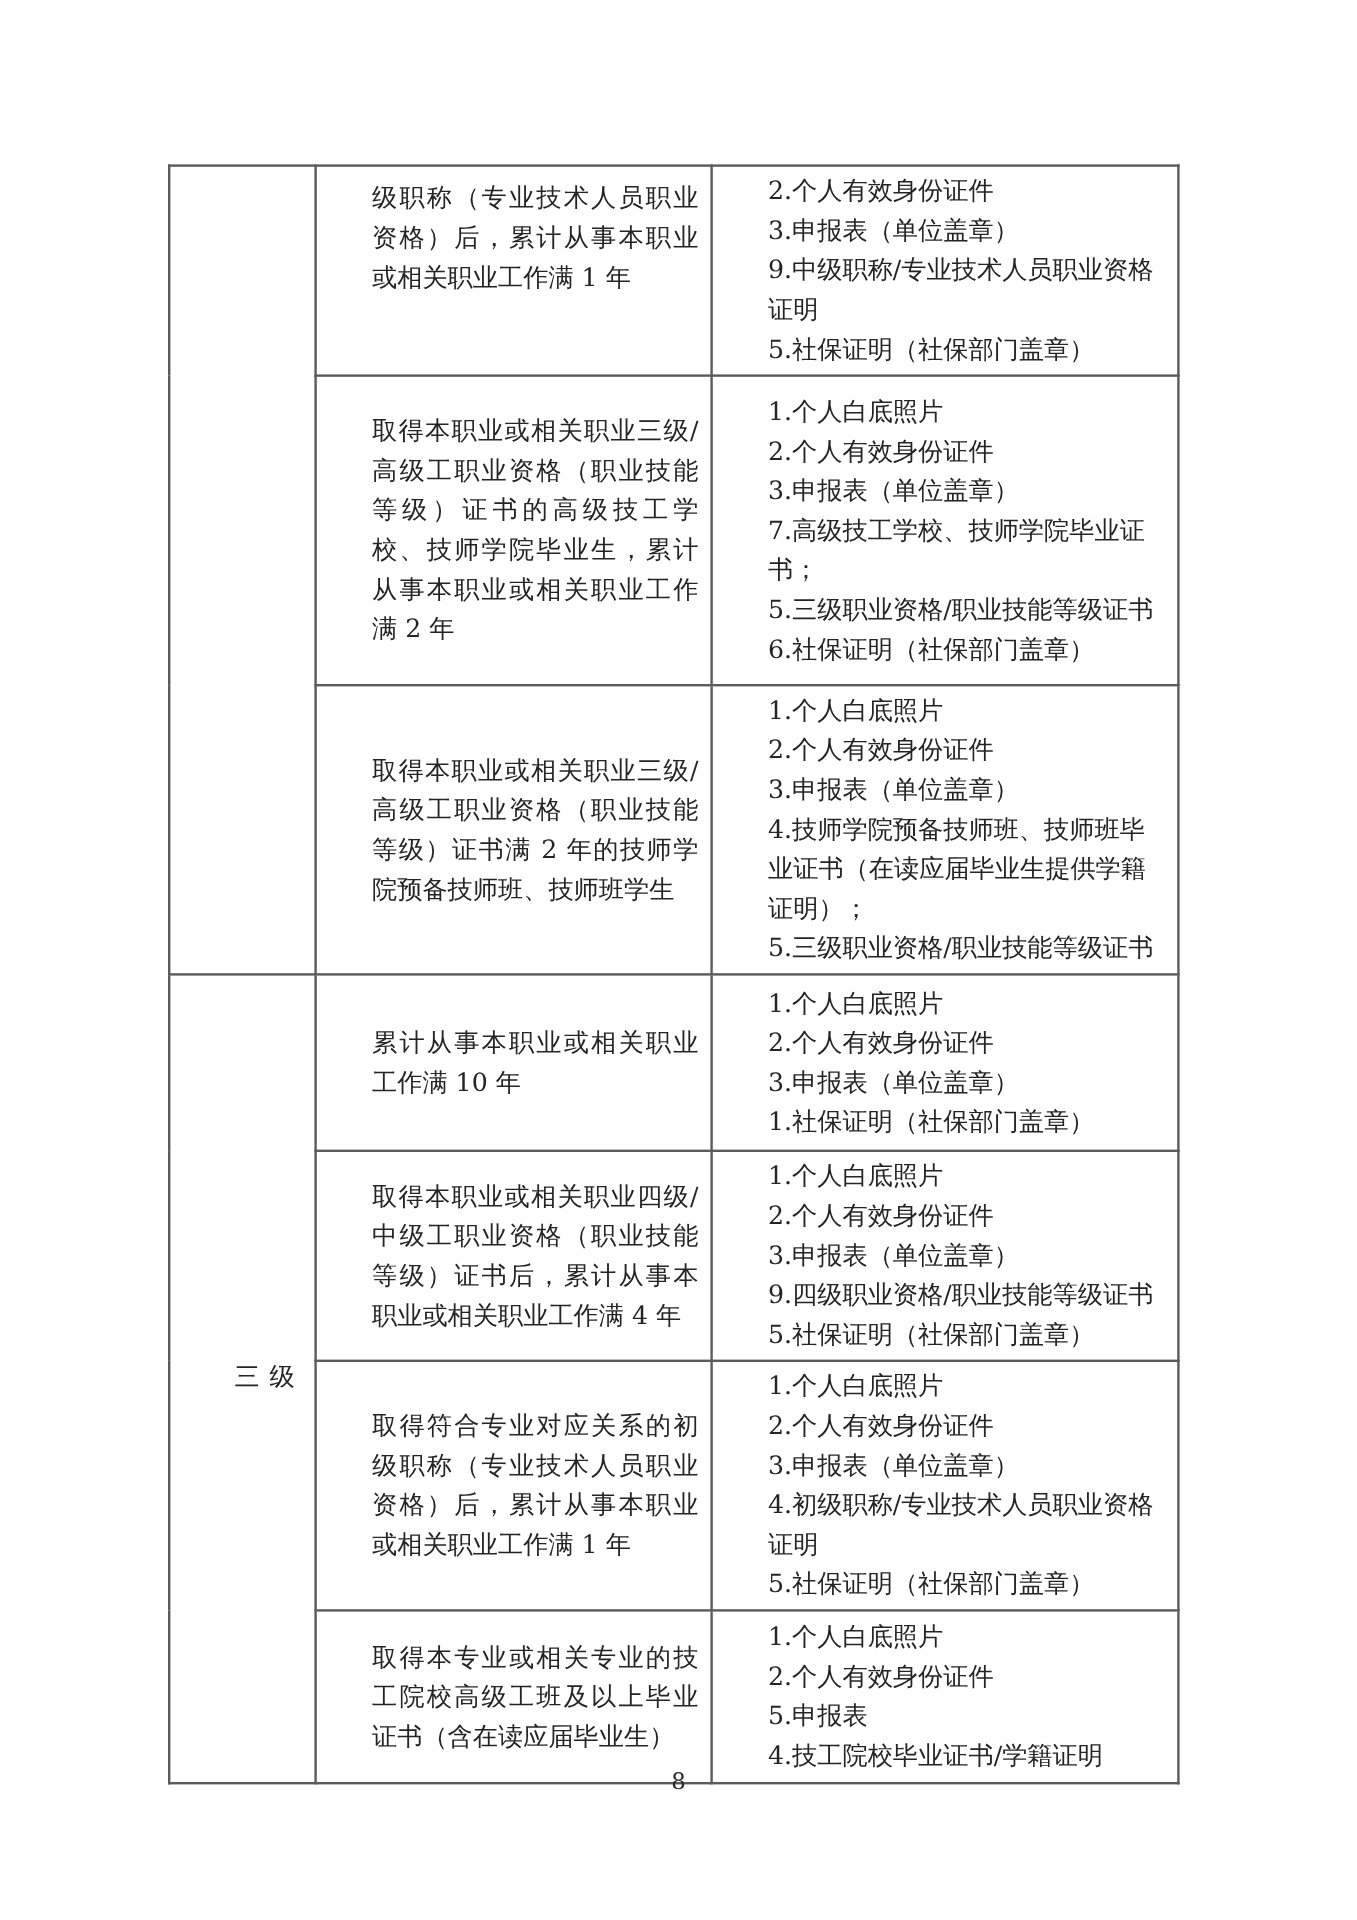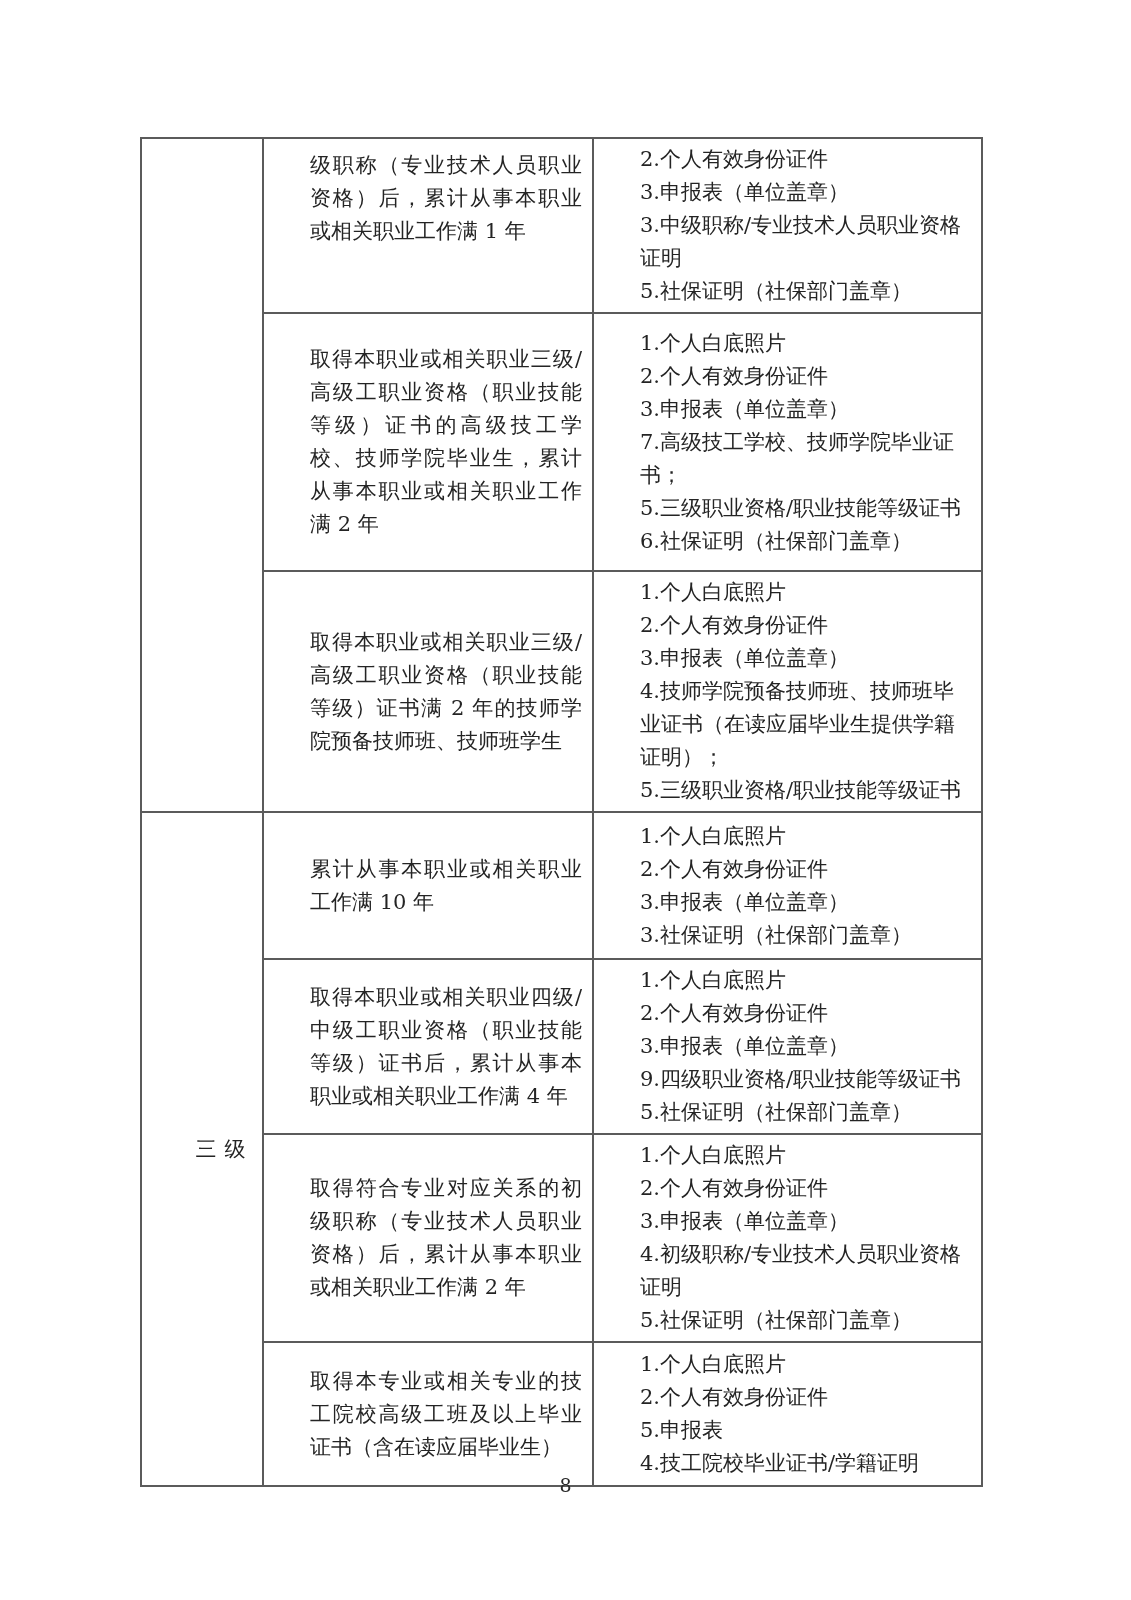--- a/index.html
+++ b/index.html
@@ -31,20 +31,21 @@
     color: #242424;
     word-break: break-all;
     padding-left: 46px;
   }
   td.level-cell {
     text-align: center;
     vertical-align: middle;
     font-size: 22px;
     letter-spacing: 8px;
     padding-left: 8px; 
+    font-family: Liberation Mono, monospace;
   }
   td.cond-cell {
     vertical-align: middle;
     padding: 6px 10px 6px 20px;
     text-align: justify;
   }
   td.cond-cell.top-align {
     vertical-align: top;
     padding-top: 10px;
   }
@@ -78,21 +79,21 @@
       <col style="width:389px">
     </colgroup>
 
     <tbody>
         <tr style="height:173px">
       <td class="level-cell" rowspan="3"></td>
       <td class="cond-cell top-align">级职称（专业技术人员职业资格）后，累计从事本职业或相关职业工作满 1 年</td>
       <td class="mats-cell">
         <div class="mat-line">2.个人有效身份证件</div>
         <div class="mat-line">3.申报表（单位盖章）</div>
-        <div class="mat-line">3.中级职称/专业技术人员职业资格证明</div>
+        <div class="mat-line">9.中级职称/专业技术人员职业资格证明</div>
         <div class="mat-line">5.社保证明（社保部门盖章）</div>
       </td>
     </tr>
 
     <tr style="height:258px">
       <td class="cond-cell">取得本职业或相关职业三级/高级工职业资格（职业技能等级）证书的高级技工学校、技师学院毕业生，累计从事本职业或相关职业工作满 2 年</td>
       <td class="mats-cell">
         <div class="mat-line">1.个人白底照片</div>
         <div class="mat-line">2.个人有效身份证件</div>
         <div class="mat-line">3.申报表（单位盖章）</div>
@@ -113,37 +114,37 @@
       </td>
     </tr>
 
     <tr style="height:147px">
       <td class="level-cell" rowspan="4">三级</td>
       <td class="cond-cell">累计从事本职业或相关职业工作满 10 年</td>
       <td class="mats-cell">
         <div class="mat-line">1.个人白底照片</div>
         <div class="mat-line">2.个人有效身份证件</div>
         <div class="mat-line">3.申报表（单位盖章）</div>
-        <div class="mat-line">3.社保证明（社保部门盖章）</div>
+        <div class="mat-line">1.社保证明（社保部门盖章）</div>
       </td>
     </tr>
 
     <tr style="height:173px">
       <td class="cond-cell">取得本职业或相关职业四级/中级工职业资格（职业技能等级）证书后，累计从事本职业或相关职业工作满 4 年</td>
       <td class="mats-cell">
         <div class="mat-line">1.个人白底照片</div>
         <div class="mat-line">2.个人有效身份证件</div>
         <div class="mat-line">3.申报表（单位盖章）</div>
         <div class="mat-line">9.四级职业资格/职业技能等级证书</div>
         <div class="mat-line">5.社保证明（社保部门盖章）</div>
       </td>
     </tr>
 
     <tr style="height:203px">
-      <td class="cond-cell">取得符合专业对应关系的初级职称（专业技术人员职业资格）后，累计从事本职业或相关职业工作满 2 年</td>
+      <td class="cond-cell">取得符合专业对应关系的初级职称（专业技术人员职业资格）后，累计从事本职业或相关职业工作满 1 年</td>
       <td class="mats-cell">
         <div class="mat-line">1.个人白底照片</div>
         <div class="mat-line">2.个人有效身份证件</div>
         <div class="mat-line">3.申报表（单位盖章）</div>
         <div class="mat-line">4.初级职称/专业技术人员职业资格证明</div>
         <div class="mat-line">5.社保证明（社保部门盖章）</div>
       </td>
     </tr>
 
     <tr style="height:144px">

